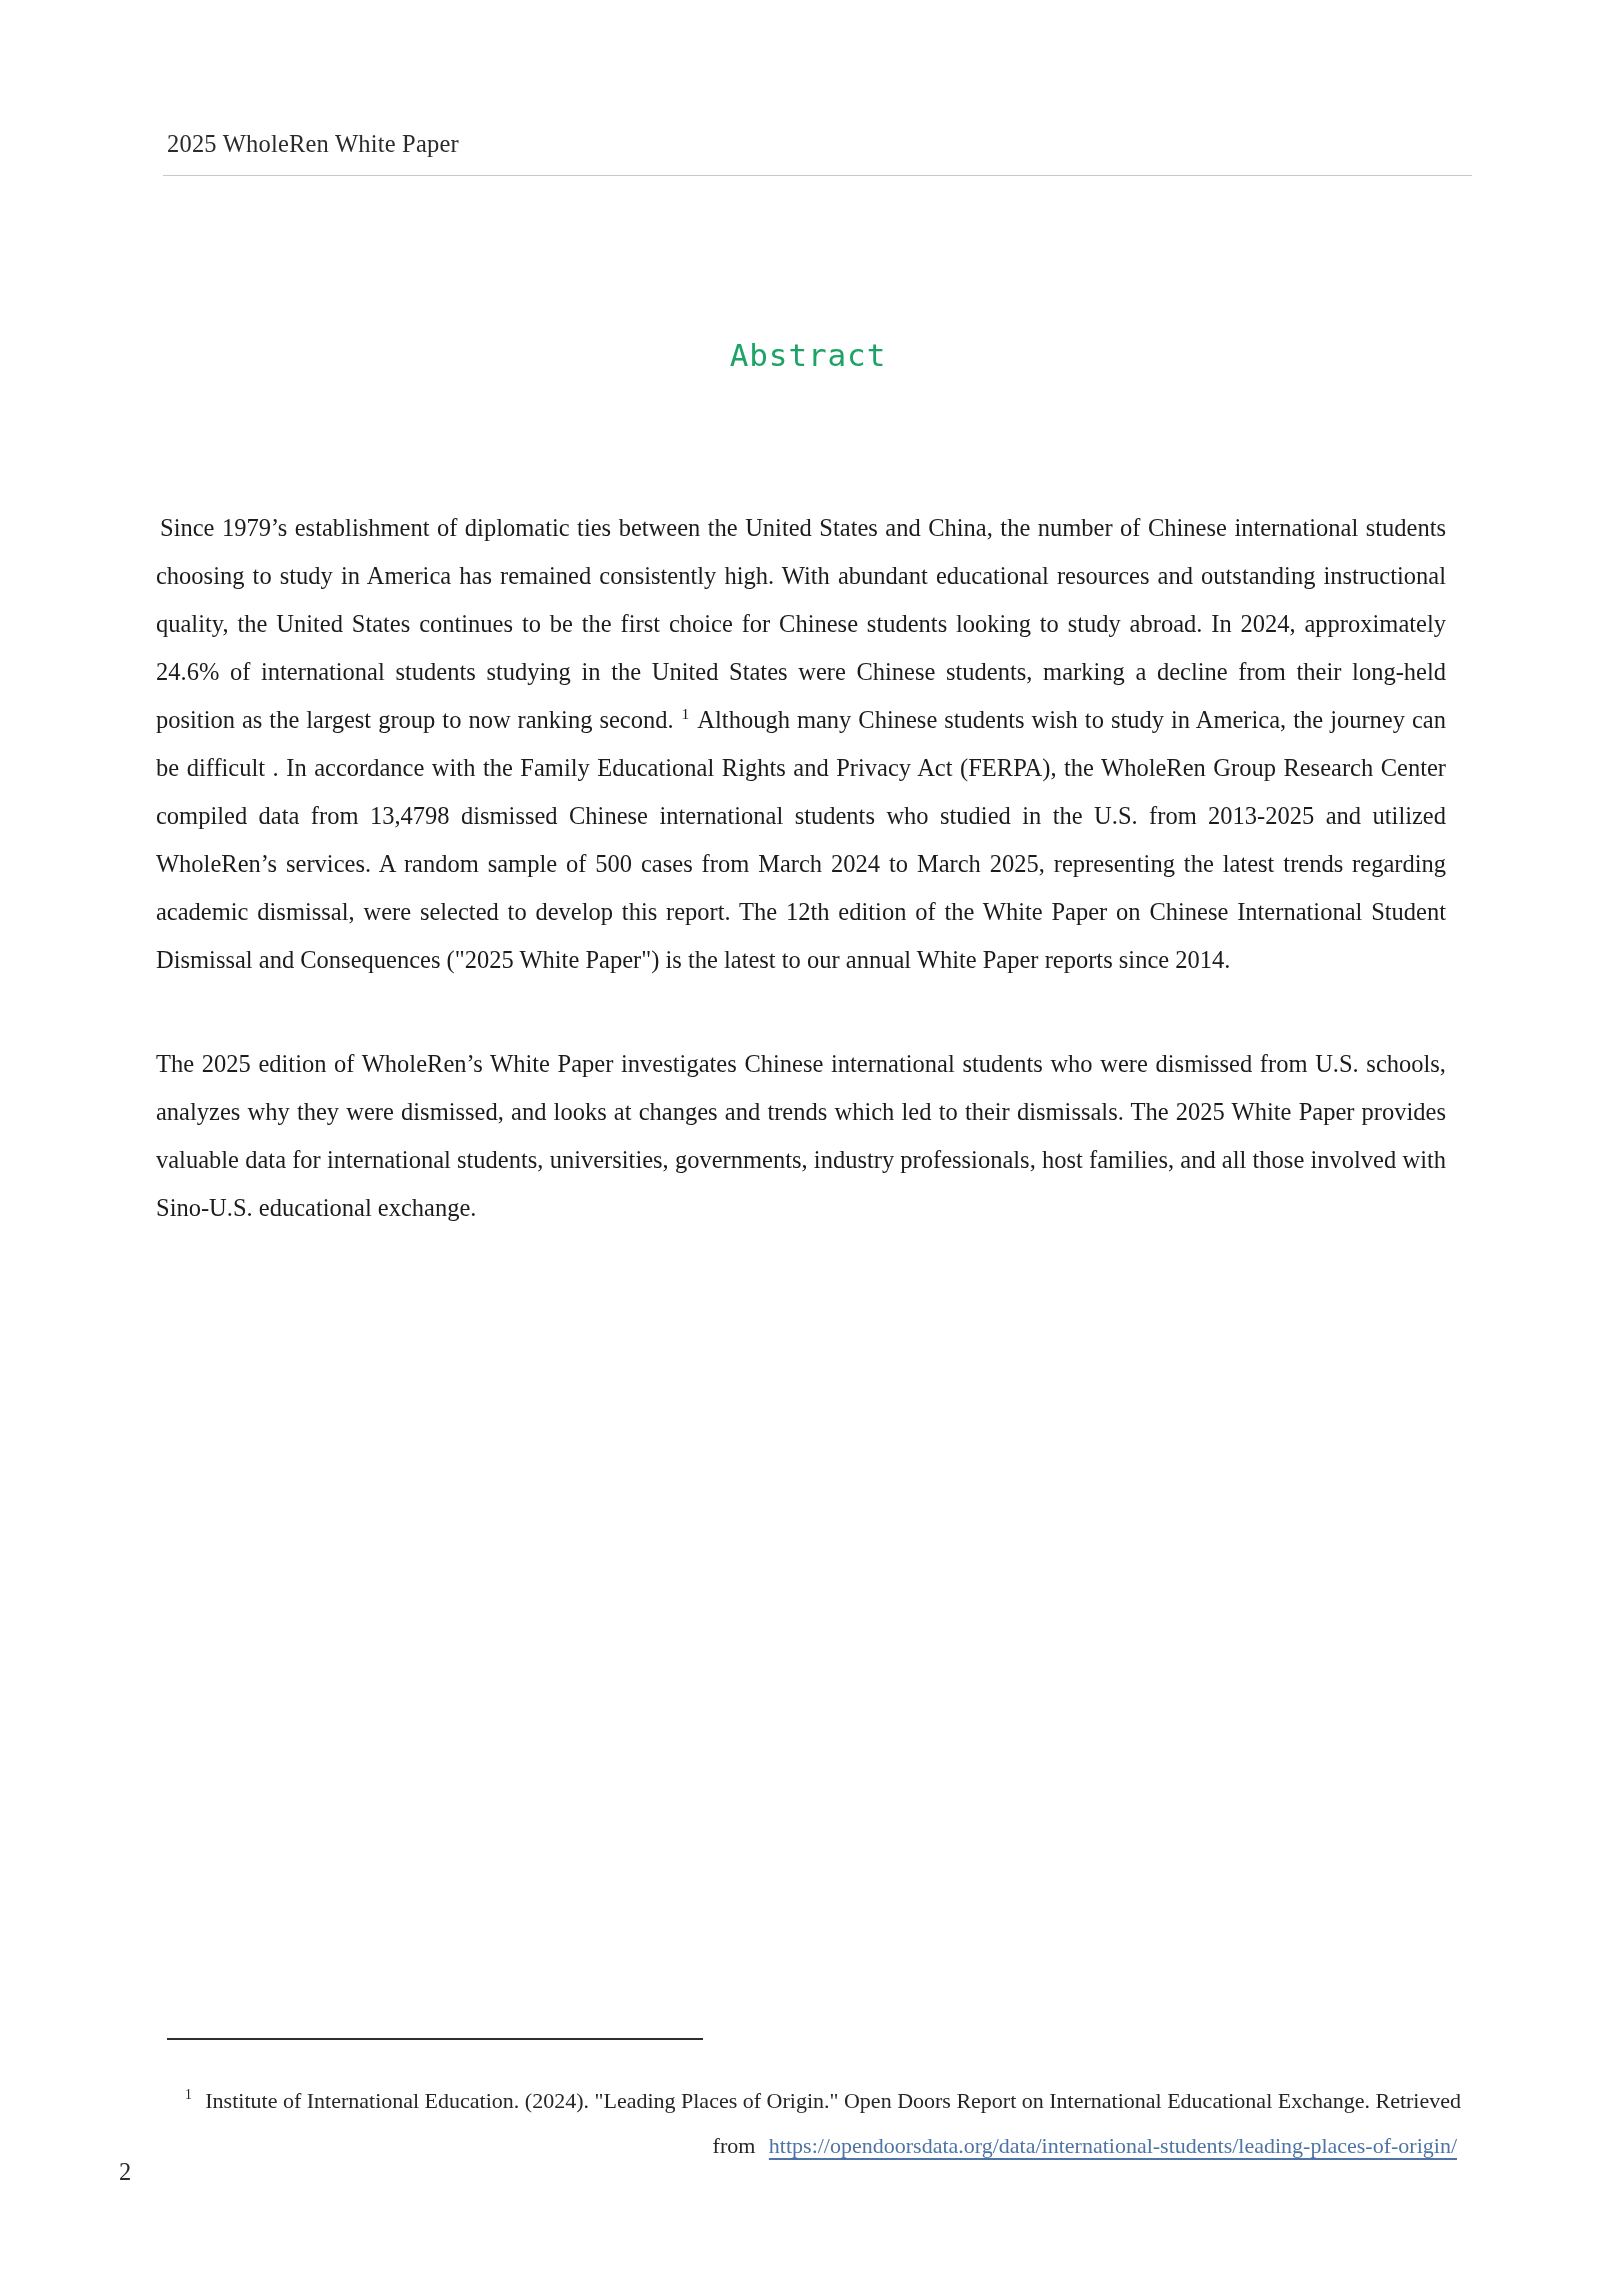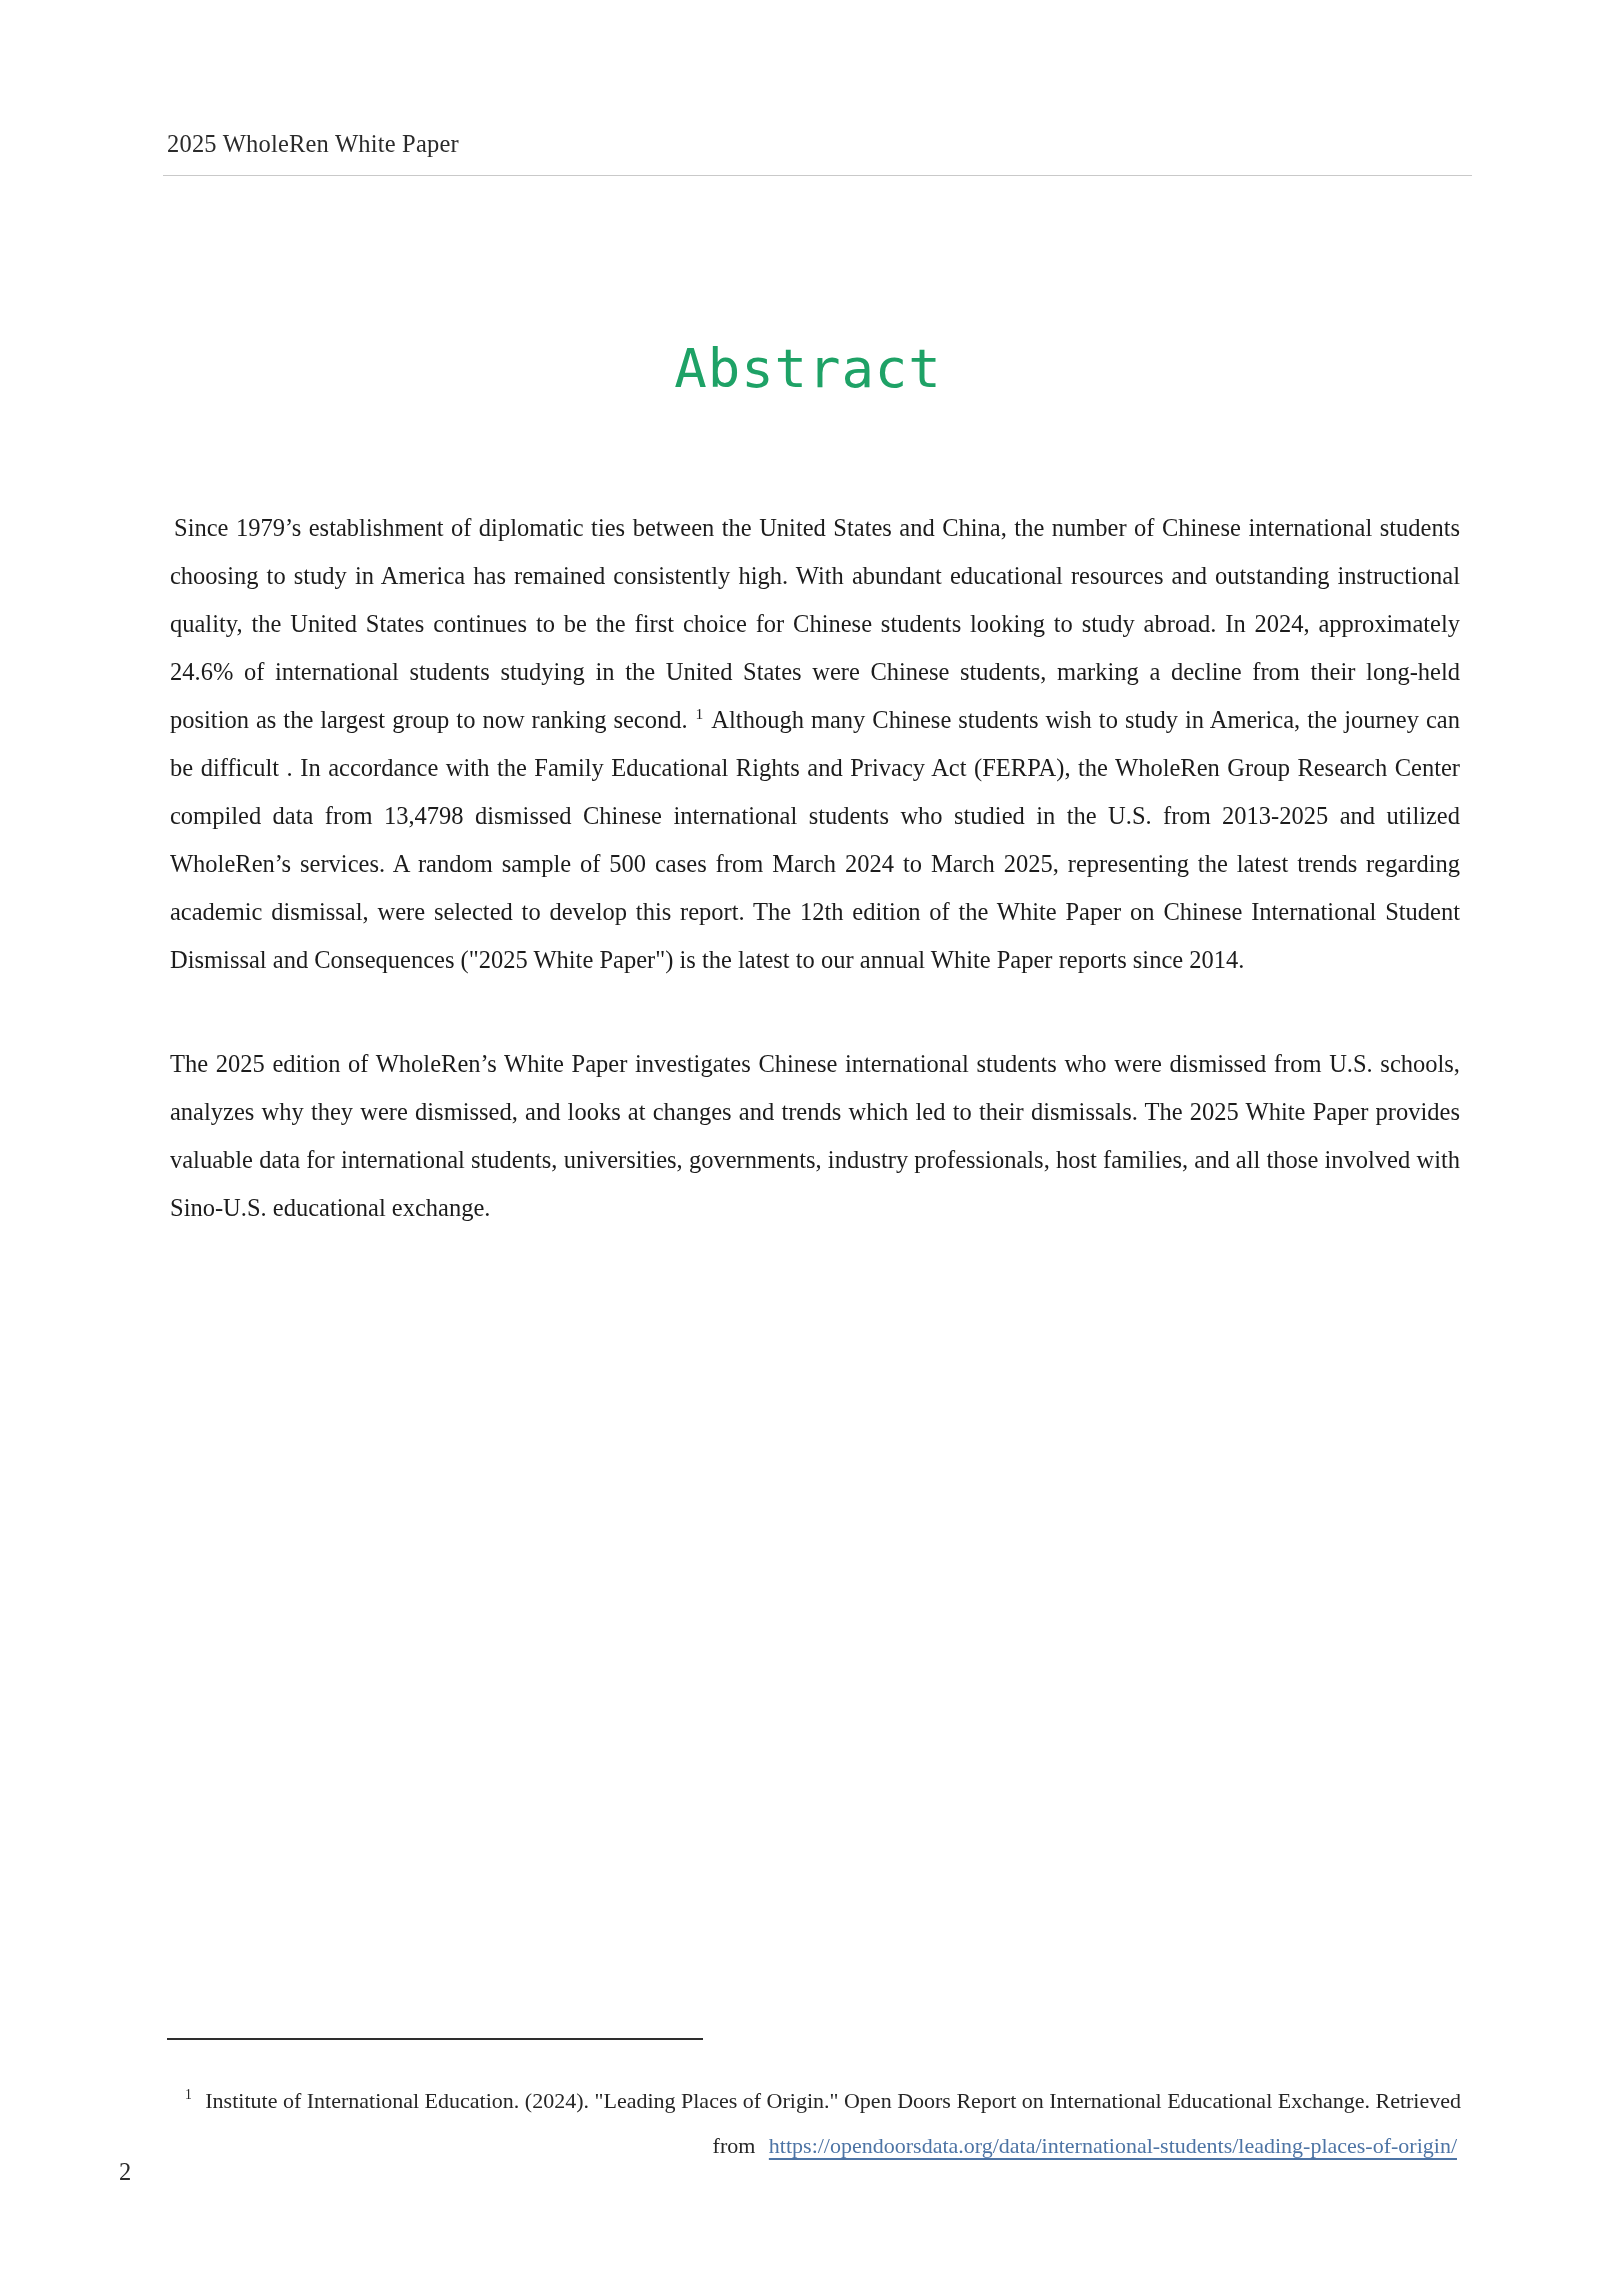--- a/index.html
+++ b/index.html
@@ -33,28 +33,28 @@
     top: 167px;
     border-top: 0.9px solid #c9c9c9;
   }
   .doc-title {
     position: absolute;
     left: 0;
     right: 16px;
     top: 325px;
     text-align: center;
     font-family: "DejaVu Sans Mono", monospace;
-    font-size: 54px;
+    font-size: 31px;
     font-weight: 500;
     letter-spacing: 0.9px;
     color: var(--accent-green);
   }
   .body-text {
     position: absolute;
-    left: 154px;
+    left: 140px;
     top: 488px;
     width: 1306px;
   }
   .body-text p {
     font-size: 24.5px;
     line-height: 48px;
     text-align: justify;
     margin-bottom: 28px;
   }
   .body-text p + p { margin-top: 48px; }

